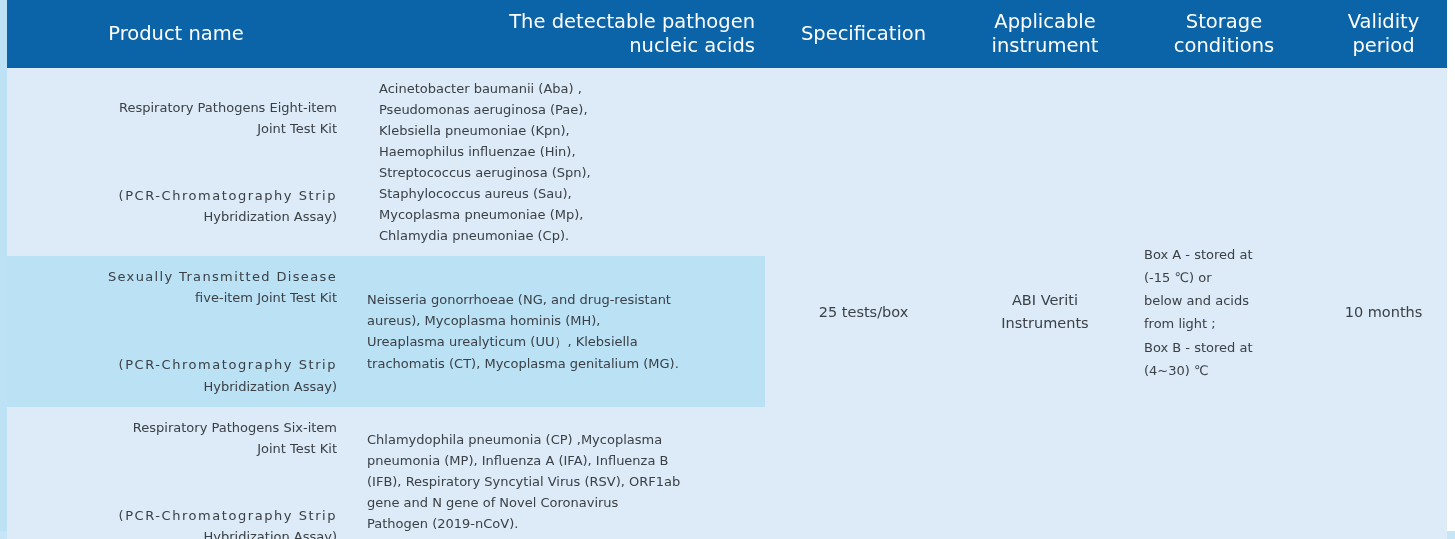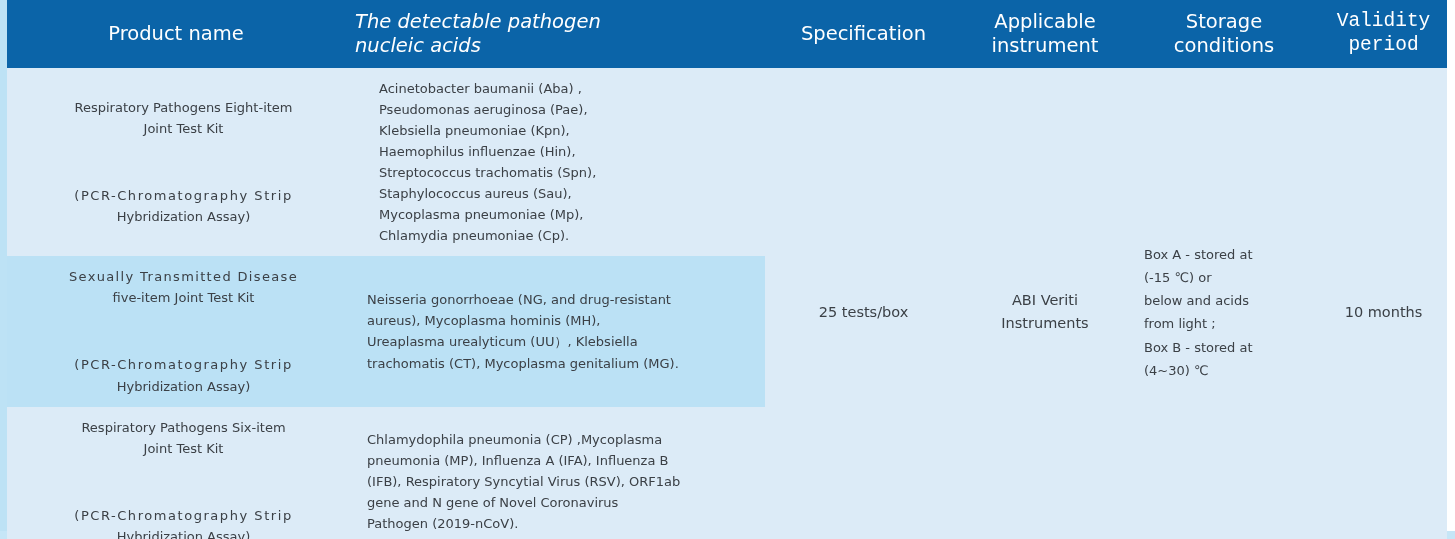--- a/index.html
+++ b/index.html
@@ -61,39 +61,39 @@
     background: #0b64a8;
     color: #ffffff;
     font-size: 19.5px;
     font-weight: 400;
     line-height: 1.22;
     height: 68px;
     padding: 6px 10px;
     border-right: 3px solid #ffffff;
     text-align: center;
   }
-  thead th.last { border-right: none; font-family: Liberation Mono, monospace; }
+  thead th.last { border-right: none; }
   thead th.th-product   { text-align: center; margin-left: 36px; }
-  thead th.th-pathogen  { text-align: left; font-style: italic; }
+  thead th.th-pathogen  { text-align: right; }
 
   
   tbody td {
     background: #dcebf7;
     color: #3b4046;
     font-size: 13px;
     line-height: 1.62;
     padding: 10px 18px;
     border-right: 3px solid #ffffff;
     border-bottom: 4px solid #ffffff;
   }
   tbody tr:last-child td { border-bottom: none; }
   tbody td.last { border-right: none; }
 
   tbody td.product {
-    text-align: center;
+    text-align: right;
     padding-left: 23px;
     padding-right: 8px;
   }
   tbody td.pathogen {
     text-align: left;
     padding-left: 34px;
     padding-right: 10px;
   }
   tbody td.centered {
     text-align: center;
@@ -174,21 +174,21 @@
           <span class="line">Respiratory Pathogens Eight-item</span>
           <span class="line">Joint Test Kit</span>
           <span class="line tracked"> (PCR-Chromatography Strip</span>
           <span class="line">Hybridization Assay)</span>
         </td>
         <td class="pathogen">
           <span class="line">Acinetobacter baumanii (Aba) ,</span>
           <span class="line">Pseudomonas aeruginosa (Pae),</span>
           <span class="line">Klebsiella pneumoniae (Kpn),</span>
           <span class="line">Haemophilus influenzae (Hin),</span>
-          <span class="line">Streptococcus trachomatis (Spn),</span>
+          <span class="line">Streptococcus aeruginosa (Spn),</span>
           <span class="line">Staphylococcus aureus (Sau),</span>
           <span class="line">Mycoplasma pneumoniae (Mp),</span>
           <span class="line">Chlamydia pneumoniae (Cp).</span>
         </td>
 
         <td class="centered" rowspan="3">
           <span>25 tests/box</span>
         </td>
         <td class="centered" rowspan="3">
           <span class="line">ABI Veriti</span>

